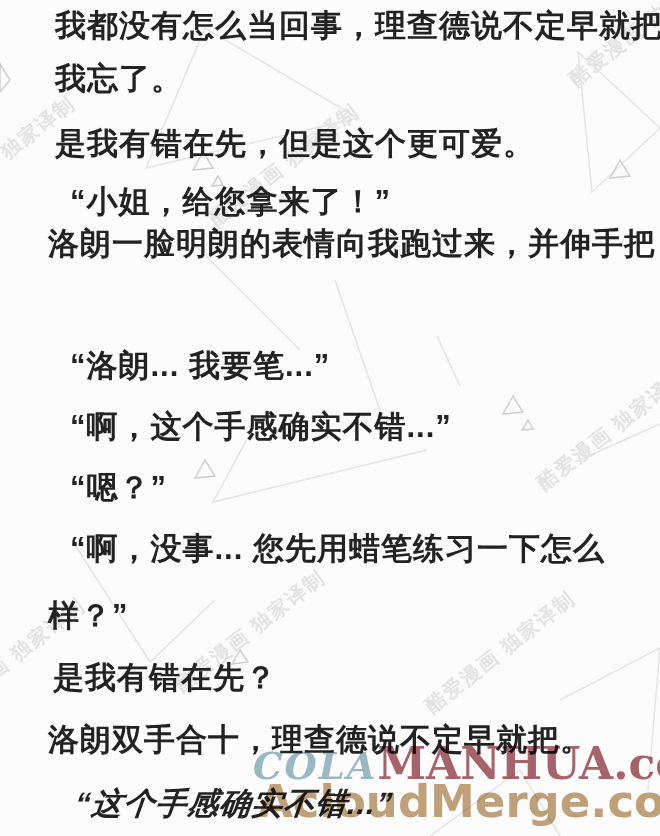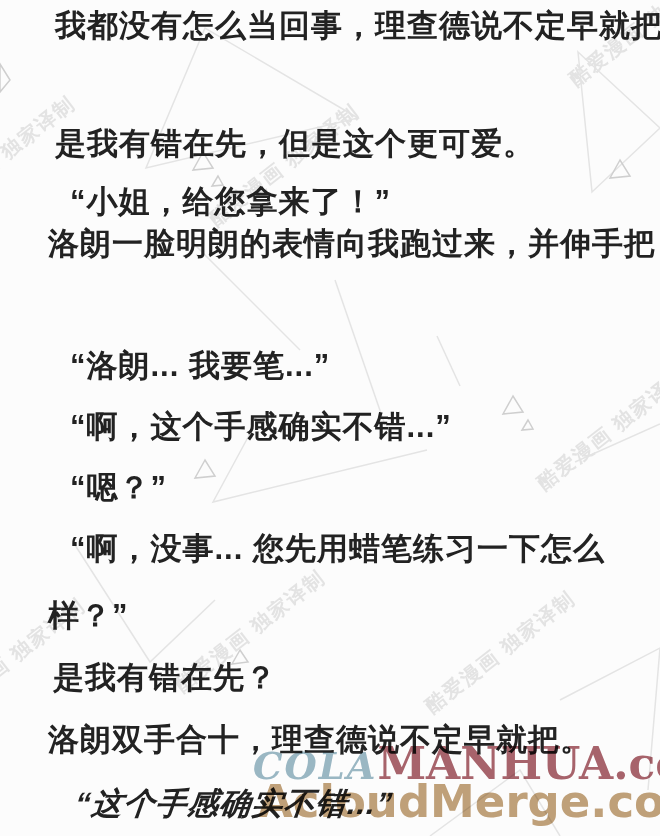--- a/index.html
+++ b/index.html
@@ -118,20 +118,21 @@
 
   <div class="wm-tile wma">酷爱漫画 独家译制</div>
   <div class="wm-tile wmb">酷爱漫画 独家译制</div>
   <div class="wm-tile wmc">酷爱漫画 独家译制</div>
   <div class="wm-tile wmd">酷爱漫画 独家译制</div>
   <div class="wm-tile wme">酷爱漫画 独家译制</div>
   <div class="wm-tile wmf">酷爱漫画 独家译制</div>
   <div class="wm-tile wmg">酷爱漫画 独家译制</div>
 
   <div class="line l0">我都没有怎么当回事，理查德说不定早就把</div>
+  <div class="line l1">我忘了。</div>
   <div class="line l2">是我有错在先，但是这个更可爱。</div>
   <div class="line l3">“小姐，给您拿来了！”</div>
   <div class="line l4">洛朗一脸明朗的表情向我跑过来，并伸手把</div>
   <div class="line l6">“洛朗... 我要笔...”</div>
   <div class="line l7">“啊，这个手感确实不错...”</div>
   <div class="line l8">“嗯？”</div>
   <div class="line l9">“啊，没事... 您先用蜡笔练习一下怎么</div>
   <div class="line l10">样？”</div>
   <div class="line l11">是我有错在先？</div>
   <div class="line l12">洛朗双手合十，理查德说不定早就把。</div>

